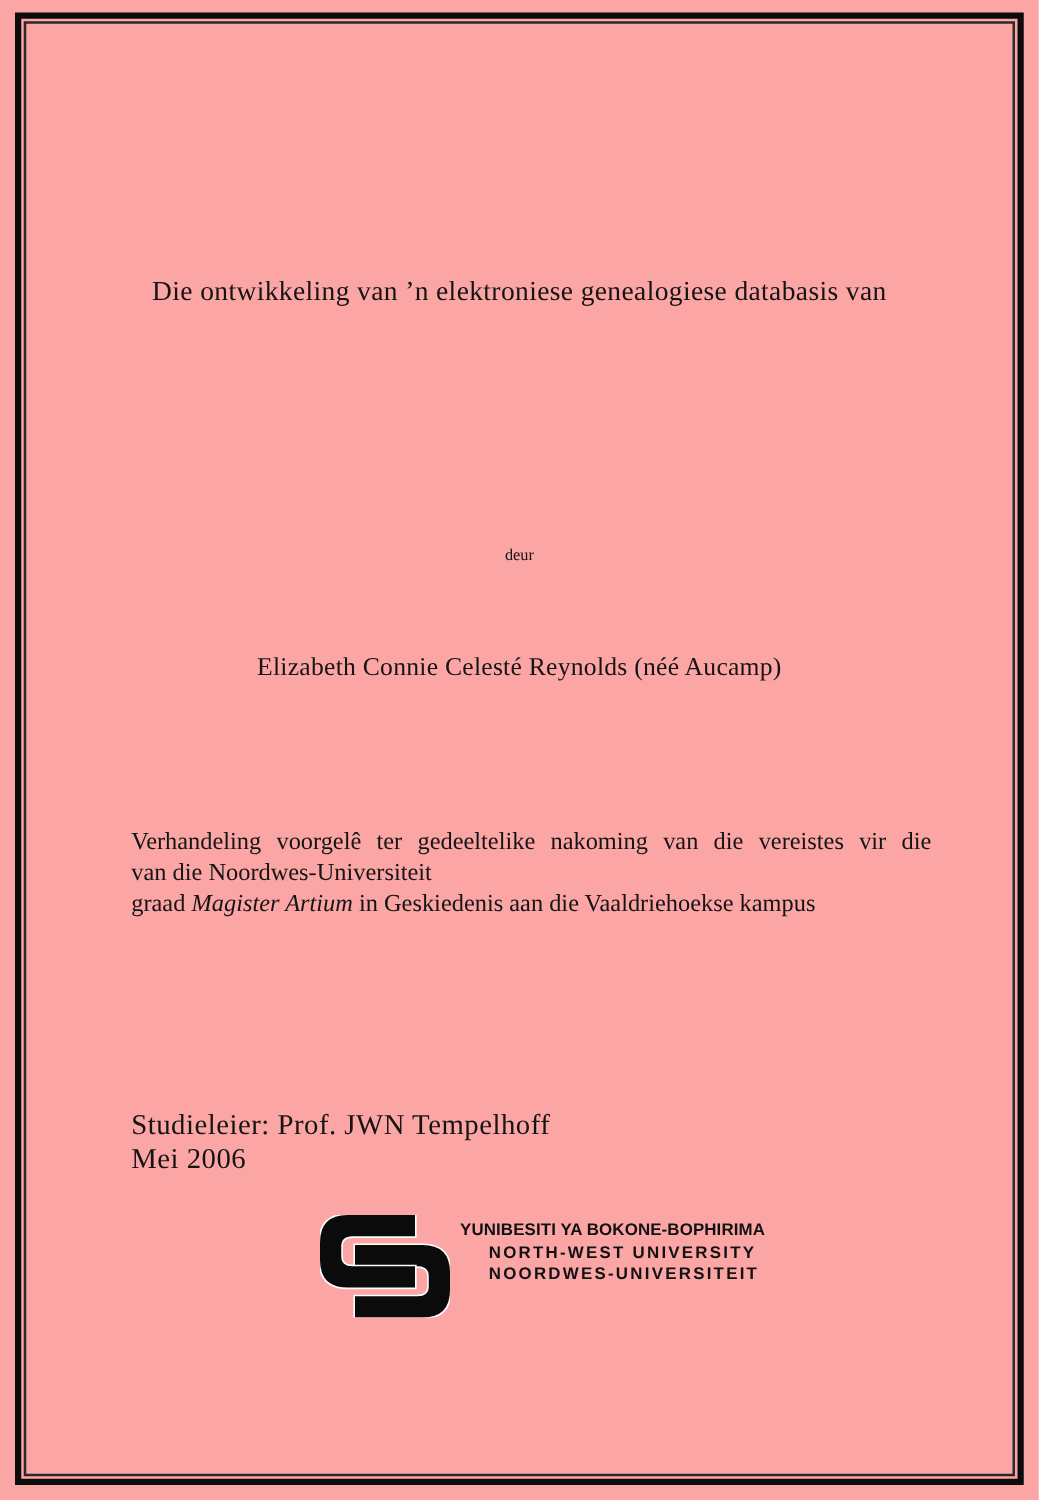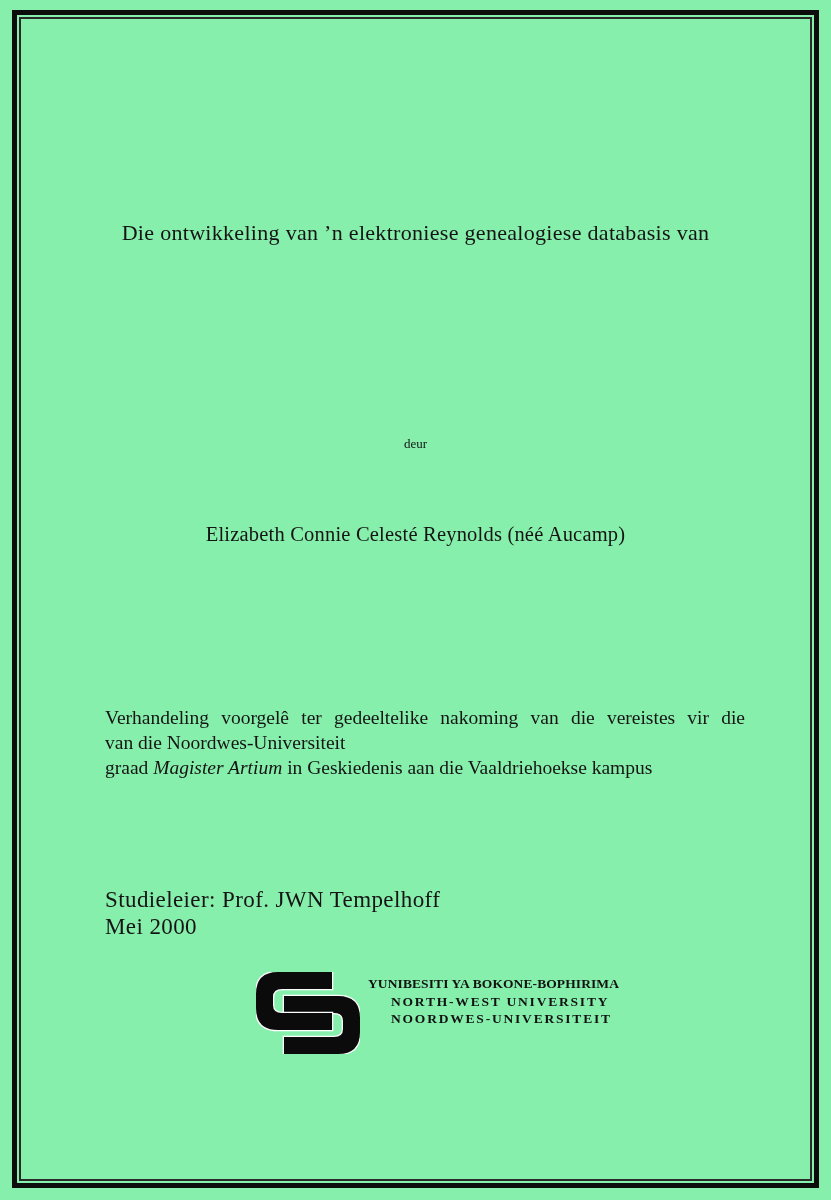--- a/index.html
+++ b/index.html
@@ -5,21 +5,21 @@
   html, body {
     margin: 0;
     padding: 0;
     background: #e8e8e8;
   }
   .page {
     position: relative;
     width: 831px;
     height: 1200px;
     margin: 0 auto;
-    background: #86efac;
+    background: #fca5a5;
     color: #141414;
     font-family: "Liberation Serif", serif;
     overflow: hidden;
   }
   
   .outer-border {
     position: absolute;
     inset: 10px 12px 12px 12px;
     border: 5px solid #0c0c0c;
   }
@@ -58,21 +58,20 @@
     font-size: 20.5px;
     letter-spacing: 0.2px;
   }
   .submission {
     position: absolute;
     top: 661px;
     left: 105px;
     width: 640px;
     font-size: 19.5px;
     line-height: 25px;
-    margin-top: 44px;
   }
   .submission .justified {
     text-align: justify;
     text-align-last: justify;
   }
   .submission .italic { font-style: italic; }
   .supervisor-block {
     position: absolute;
     top: 886px;
     left: 105px;
@@ -88,21 +87,21 @@
     align-items: flex-start;
   }
   .logo-mark {
     width: 104px;
     height: 82px;
     flex: 0 0 auto;
   }
   .logo-text {
     margin-left: 8px;
     margin-top: 3px;
-    font-family: Liberation Serif, serif;
+    font-family: Liberation Sans, sans-serif;
     font-weight: 700;
     font-size: 13.5px;
     line-height: 17.6px;
     color: #111;
     white-space: nowrap;
   }
   .logo-text .lt2, .logo-text .lt3 {
     margin-left: 23px;
     letter-spacing: 1.8px;
   }
@@ -126,21 +125,21 @@
   <div class="author">Elizabeth Connie Celesté Reynolds (néé Aucamp)</div>
 
   <div class="submission">
     <div class="justified">Verhandeling voorgelê ter gedeeltelike nakoming van die vereistes vir die</div>
     <div>van die Noordwes-Universiteit</div>
     <div><span>graad </span><span class="italic">Magister Artium</span><span> in Geskiedenis aan die Vaaldriehoekse kampus</span></div>
   </div>
 
   <div class="supervisor-block">
     <div>Studieleier: Prof. JWN Tempelhoff</div>
-    <div>Mei 2000</div>
+    <div>Mei 2006</div>
   </div>
 
   <div class="logo">
     <svg class="logo-mark" viewBox="0 0 104 82" xmlns="http://www.w3.org/2000/svg" aria-hidden="true">
 
       <path transform="translate(28,24)" fill="#0b0b0b" stroke="#fefefe" stroke-width="2.6" paint-order="stroke fill" d="M 54 0 L 0 0 L 0 17 L 50 17 Q 59 17 59 25 L 59 33 Q 59 41 50 41 L 0 41 L 0 58 L 54 58 Q 76 58 76 36 L 76 22 Q 76 0 54 0 Z"></path>
 
       <path fill="#0b0b0b" stroke="#fefefe" stroke-width="2.6" paint-order="stroke fill" d="M 22 0 L 76 0 L 76 17 L 26 17 Q 17 17 17 25 L 17 33 Q 17 41 26 41 L 76 41 L 76 58 L 22 58 Q 0 58 0 36 L 0 22 Q 0 0 22 0 Z"></path>
     </svg>
     <div class="logo-text">

